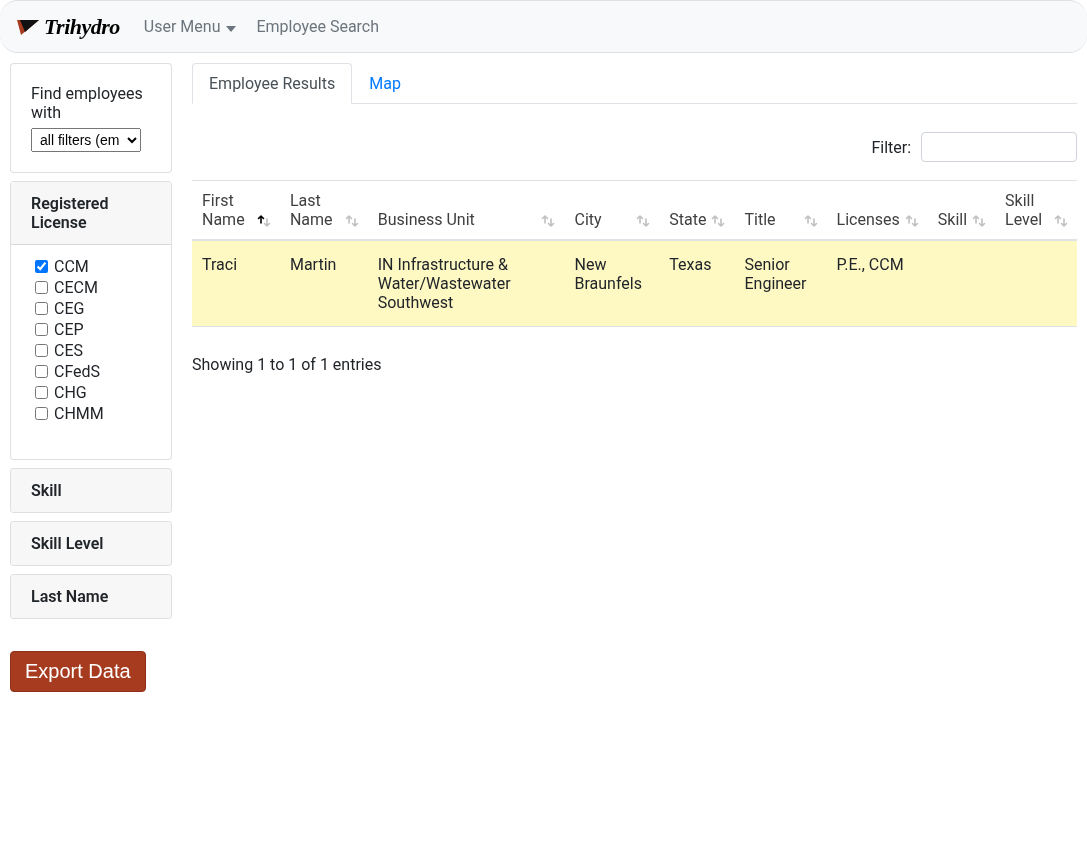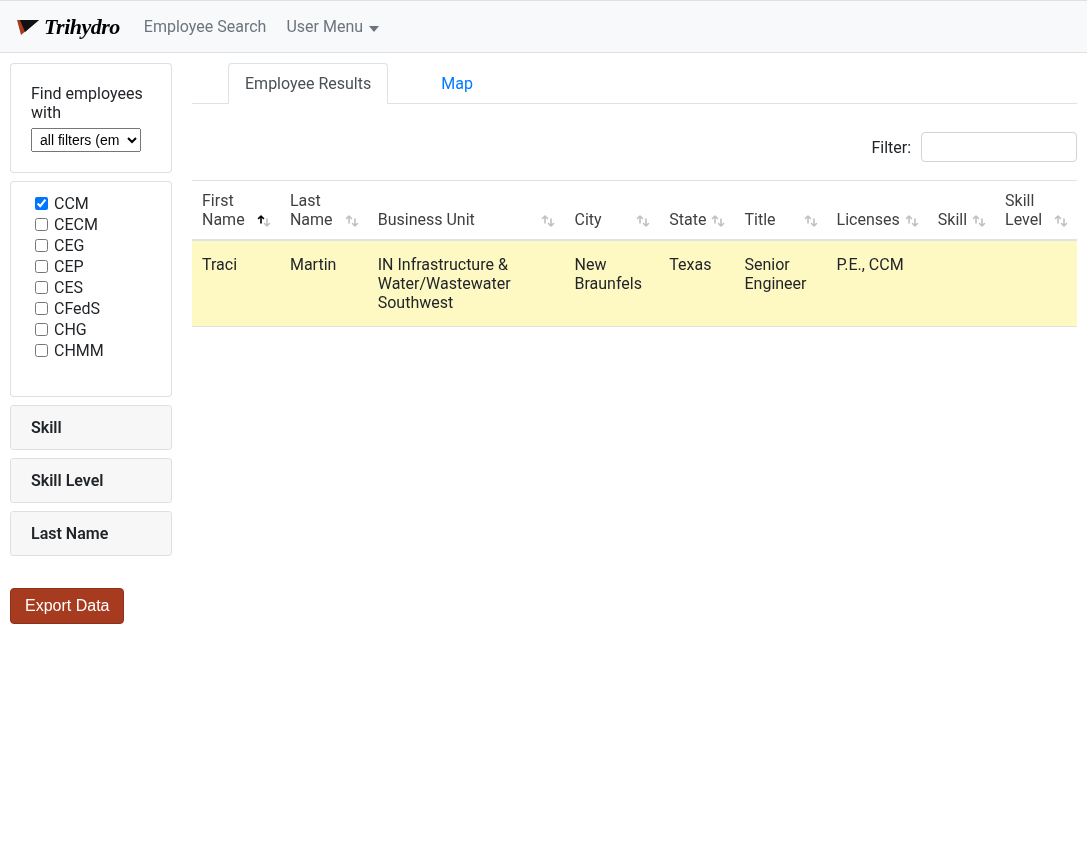--- a/index.html
+++ b/index.html
@@ -12,20 +12,21 @@
   }
 
   
   .navbar {
     background: #f8f9fa;
     border-top: 1px solid #dee2e6;
     border-bottom: 1px solid #dee2e6;
     padding: 8px 16px;
     display: flex;
     align-items: center;
+    border-radius: 18px;
   }
   .navbar-brand {
     display: flex;
     align-items: center;
     margin-right: 16px;
     text-decoration: none;
   }
   .brand-logo {
     width: 24px;
     height: 20px;
@@ -116,40 +117,39 @@
   .check-row input {
     margin-right: 6px;
   }
 
   .btn-export {
     background: #a63b1f;
     color: #fff;
     border: 1px solid #8e3019;
     border-radius: 4px;
     padding: 8px 14px;
-    font-size: 16px;
+    font-size: 20px;
     cursor: pointer;
     margin-top: 24px;
   }
 
   
   .tabs {
     display: flex;
     border-bottom: 1px solid #dee2e6;
   }
   .tab {
     padding: 10px 16px;
     border: 1px solid transparent;
     border-top-left-radius: 4px;
     border-top-right-radius: 4px;
     margin-bottom: -1px;
     cursor: pointer;
     color: #007bff;
     background: transparent;
-    margin-left: 36px;
   }
   .tab.active {
     color: #495057;
     background: #fff;
     border-color: #dee2e6 #dee2e6 #fff;
   }
 
   
   .dt-filter {
     text-align: right;
@@ -216,46 +216,47 @@
   <a class="navbar-brand" href="#">
     <span class="brand-logo">
       <svg viewBox="0 0 24 20" width="24" height="20">
         <path d="M1 3 L23 3 L5 18 Z" fill="#a63b1f"></path>
         <path d="M4 3 L23 3 L9 15 Z" fill="#111"></path>
       </svg>
     </span>
     <span class="brand-text">Trihydro</span>
   </a>
   <a class="nav-item" href="#">
-    <span>Employee Search</span>
-  </a>
-  <a class="nav-item" href="#">
     <span>User Menu</span>
     <span class="caret">
       <svg width="10" height="6" viewBox="0 0 10 6">
           <path d="M0 0 L10 0 L5 6 Z" fill="#6c757d"></path>
         </svg>
     </span>
   </a>
+  <a class="nav-item" href="#">
+    <span>Employee Search</span>
+  </a>
 </nav>
 
 <div class="page">
 
   <aside class="sidebar">
 
     <div class="card">
       <div class="card-body">
         <div class="find-label">Find employees with</div>
         <select class="find-select">
           <option>all filters (employee match)</option>
         </select>
       </div>
     </div>
 
     <div class="card">
+      <div class="card-header">Registered License</div>
       <div class="checklist-wrap">
         <div class="checklist" id="license-list">
             <label class="check-row">
               <input type="checkbox" checked="" style="">
               <span>CCM</span>
             </label>
             <label class="check-row">
               <input type="checkbox" style="">
               <span>CECM</span>
             </label>
@@ -424,15 +425,16 @@
             <td>New Braunfels</td>
             <td>Texas</td>
             <td>Senior Engineer</td>
             <td>P.E., CCM</td>
             <td></td>
             <td></td>
           </tr>
         </tbody>
     </table>
 
+    <div class="dt-info">Showing 1 to 1 of 1 entries</div>
 
   </main>
 </div>
 
 </body></html>

